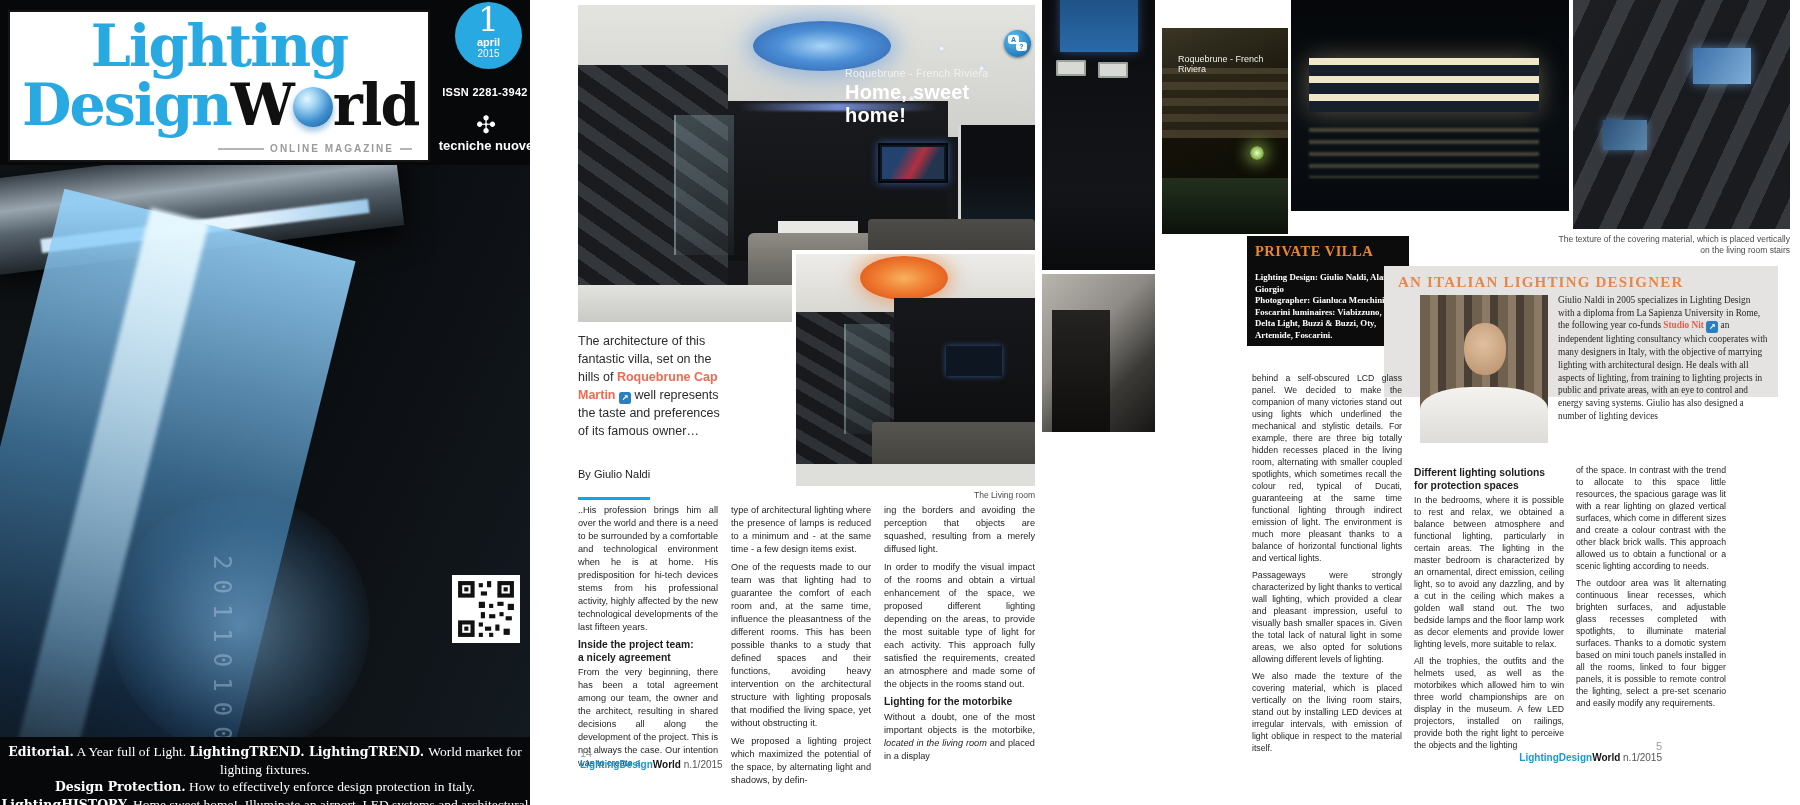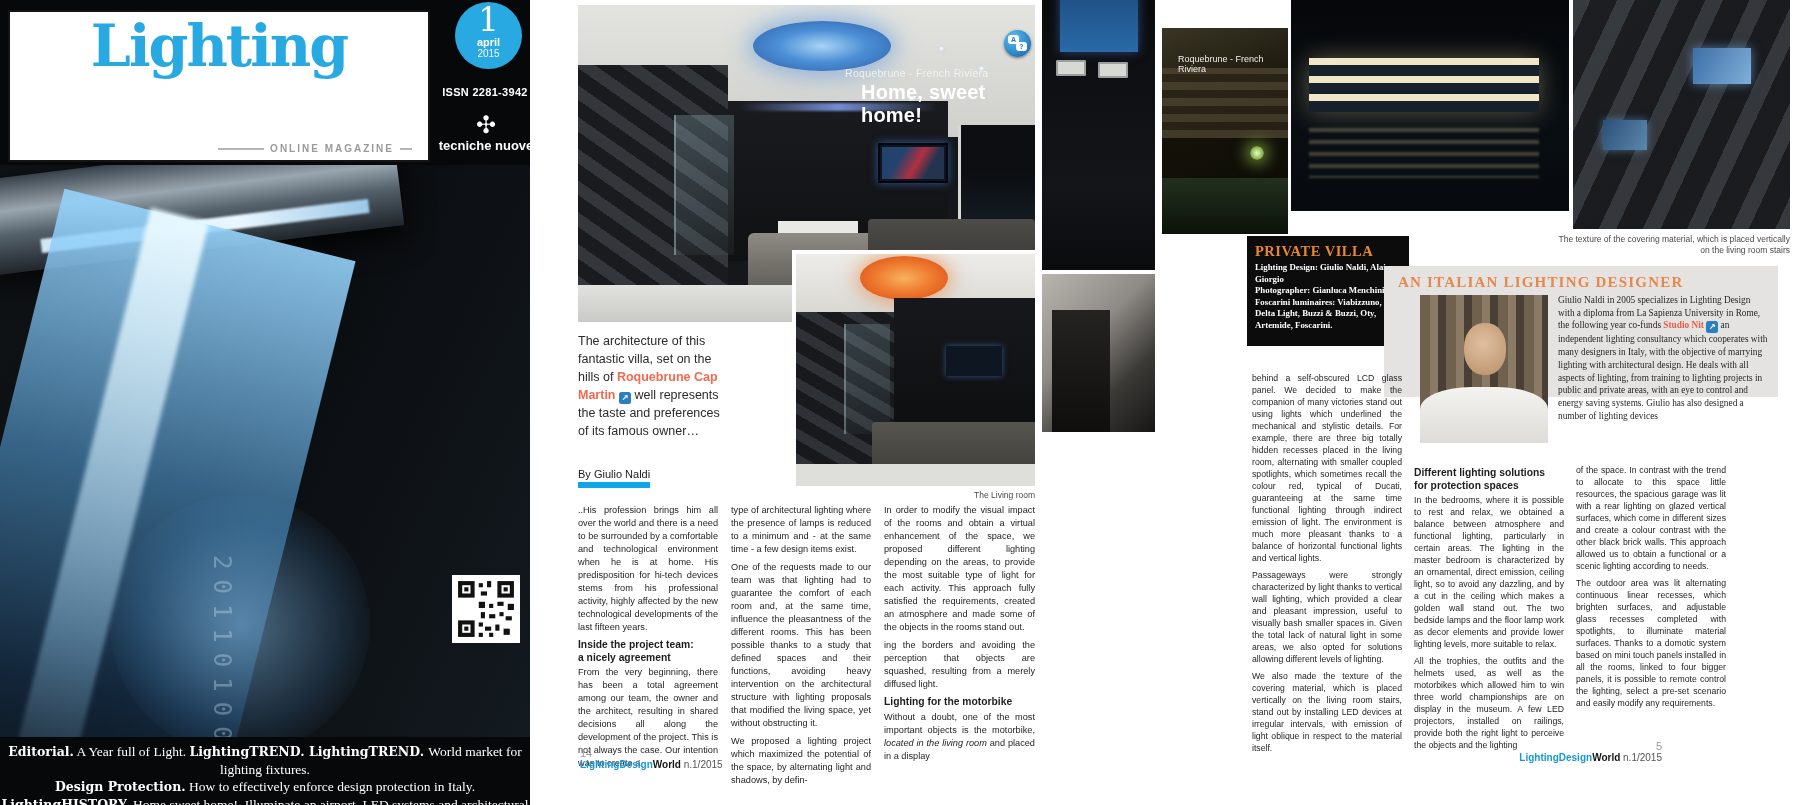--- a/index.html
+++ b/index.html
@@ -50,40 +50,40 @@
   .imgA .stairs { position:absolute; left:0; top:60px; width:150px; height:257px; background:repeating-linear-gradient(35deg, #33373b 0 12px, #191b1e 12px 26px); }
   .imgA .glass { position:absolute; left:96px; top:110px; width:60px; height:140px; background:linear-gradient(160deg, rgba(180,220,230,.25), rgba(120,150,160,.08)); border-left:2px solid rgba(200,230,235,.4); }
   .imgA .tv { position:absolute; left:300px; top:138px; width:70px; height:40px; background:#0d1520; box-shadow:0 0 8px rgba(60,120,220,.7); border:2px solid #05070a; }
   .imgA .tvscreen { position:absolute; inset:2px; background:linear-gradient(120deg,#24426e 30%,#b03040 55%, #23344f 75%); }
   .imgA .windows { position:absolute; left:380px; top:120px; width:77px; height:120px; background:linear-gradient(180deg,#0c0e12 40%, #16222a); border-left:3px solid #d8d8d4; }
   .imgA .floor { position:absolute; left:0; top:280px; width:457px; height:37px; background:linear-gradient(180deg,#e2e2de,#c9c9c5); }
   .imgA .couch1 { position:absolute; left:170px; top:228px; width:200px; height:62px; background:linear-gradient(180deg,#8e8b84,#5c5a55); border-radius:6px 6px 0 0; }
   .imgA .couch2 { position:absolute; left:290px; top:214px; width:167px; height:70px; background:linear-gradient(180deg,#4e4c49,#33312f); border-radius:4px; }
   .imgA .cabinet { position:absolute; left:200px; top:216px; width:80px; height:12px; background:#e8e8e4; }
   .kicker { position:absolute; left:267px; top:62px; color:#f2f2f0; font-size:10.5px; letter-spacing:.3px; }
-  .headline { position:absolute; left:267px; top:76px; color:#ffffff; font-size:20px; font-weight:bold; letter-spacing:.2px;margin-left:16px; }
+  .headline { position:absolute; left:267px; top:76px; color:#ffffff; font-size:20px; font-weight:bold; letter-spacing:.2px; }
   .chat-icon { position:absolute; left:426px; top:25px; width:27px; height:27px; border-radius:50%; background:radial-gradient(circle at 35% 30%, #5cc0ef, #1f78bd 75%); box-shadow:0 1px 3px rgba(0,0,0,.5); }
   .bub { position:absolute; background:#fff; border-radius:3px; font-size:7px; font-weight:bold; color:#1f78bd; text-align:center; line-height:9px; }
   .bub1 { left:4px; top:5px; width:11px; height:9px; }
   .bub2 { left:12px; top:12px; width:11px; height:9px; }
   .imgB { left:792px; top:250px; width:243px; height:236px; border-left:4px solid #fff; border-top:4px solid #fff; }
   .imgB .ceiling { position:absolute; left:0; top:0; width:100%; height:58px; background:linear-gradient(180deg,#edece8,#d9d8d3); }
   .oval-orange { position:absolute; left:64px; top:2px; width:88px; height:44px; border-radius:50%; background:radial-gradient(ellipse at center, #f6b25e 0%, #ef7b30 45%, #d9480f 100%); box-shadow:0 0 18px 4px rgba(235,120,40,.5); }
   .imgB .wall { position:absolute; left:98px; top:44px; width:145px; height:130px; background:linear-gradient(180deg,#17181b,#0e0f11); }
   .imgB .stairs { position:absolute; left:0; top:58px; width:98px; height:178px; background:repeating-linear-gradient(30deg, #2e3236 0 10px, #17191c 10px 22px); }
   .imgB .glass { position:absolute; left:48px; top:70px; width:46px; height:110px; background:linear-gradient(160deg, rgba(170,210,220,.22), rgba(120,150,160,.06)); border-left:2px solid rgba(200,230,235,.35); }
   .imgB .tv { position:absolute; left:150px; top:92px; width:56px; height:30px; background:#0e1622; box-shadow:0 0 6px rgba(70,130,220,.6); }
   .imgB .couch { position:absolute; left:76px; top:168px; width:167px; height:68px; background:linear-gradient(180deg,#57554f,#3a3834); border-radius:4px 4px 0 0; }
   .imgB .floor { position:absolute; left:0; top:210px; width:100%; height:26px; background:#dededa; }
   .caption { font-size:8.5px; color:#4a4a4a; }
   .capB { left:905px; top:490px; width:130px; text-align:right; }
   .intro { left:578px; top:332px; width:150px; font-size:12.5px; line-height:18px; color:#2b2b2b; }
   .intro .link { color:#f2694f; font-weight:bold; }
   .ext-link { display:inline-block; width:12px; height:12px; background:#2a7fc0; border-radius:2.5px; color:#fff; font-size:8px; line-height:12px; text-align:center; vertical-align:-1px; font-weight:bold; }
-  .byline { left:578px; top:468px; font-size:11px; color:#1c1c1c; border-bottom:6px solid #0ea5e9; padding-bottom:2px; }
+  .byline { left:578px; top:468px; font-size:11px; color:#1c1c1c; border-bottom:3px solid #0ea5e9; padding-bottom:17px; }
   .col { font-size:9.2px; line-height:13px; color:#1d1d1f; text-align:justify; }
   .col p { margin-bottom:5px; }
   .col-h { font-weight:bold; font-size:10.3px; line-height:12.5px; margin:3px 0 2px; white-space:pre-line; text-align:left; }
   .c14 { top:504px; width:140px; }
   .c14-1 { left:578px; } .c14-2 { left:731px; } .c14-3 { left:884px; width:151px; }
   .footer { font-size:10px; }
   .f-page { color:#9b9b9b; font-size:11px; }
   .f-brand-b { color:#1899d6; font-weight:bold; }
   .f-brand-k { color:#151515; font-weight:bold; }
   .f-issue { color:#555; }
@@ -103,39 +103,42 @@
   .night-cap { position:absolute; left:16px; top:26px; color:#f0f0ee; font-size:9px; }
   .nightB { left:1291px; top:0; width:278px; height:211px; background:linear-gradient(180deg,#05070a 0%, #0a0f14 55%, #060a0e 100%); }
   .nightB .villa { position:absolute; left:18px; top:58px; width:230px; height:54px; background:repeating-linear-gradient(180deg, #f0e6c8 0 7px, #17202a 7px 18px); box-shadow:0 0 24px rgba(240,225,170,.35); }
   .nightB .refl { position:absolute; left:18px; top:128px; width:230px; height:50px; background:repeating-linear-gradient(180deg, rgba(220,205,150,.28) 0 4px, rgba(10,16,22,.9) 4px 12px); filter:blur(1px); }
   .photoC { left:1573px; top:0; width:217px; height:229px; background:linear-gradient(120deg,#2a2c2f 0%, #101214 50%, #1c1e22 100%); }
   .photoC .steps { position:absolute; left:0; top:0; width:217px; height:229px; background:repeating-linear-gradient(115deg, #3a3d42 0 16px, #1a1c20 16px 40px); opacity:.85; }
   .photoC .scr1 { position:absolute; left:120px; top:48px; width:58px; height:36px; background:linear-gradient(120deg,#3d6ea8,#7fb0d8); box-shadow:0 0 10px rgba(120,180,240,.6); }
   .photoC .scr2 { position:absolute; left:30px; top:120px; width:44px; height:30px; background:linear-gradient(120deg,#2c5078,#5c88ac); box-shadow:0 0 8px rgba(120,180,240,.5); }
   .texture-cap { left:1480px; top:234px; width:310px; text-align:right; white-space:pre-line; line-height:11px; }
   .villa-box { left:1247px; top:236px; width:162px; height:110px; background:#0c0c0c; color:#fff; padding:7px 8px; font-family:"Liberation Serif", serif; }
-  .villa-title { color:#e8872e; font-size:14.5px; font-weight:bold; letter-spacing:.5px; margin-bottom:2px; }
+  .villa-title { color:#e8872e; font-size:14.5px; font-weight:bold; letter-spacing:.5px; margin-bottom:12px; }
   .vline { font-size:8.8px; line-height:11.5px; font-weight:bold; }
   .designer-box { left:1384px; top:266px; width:394px; height:131px; background:#e4e3e1; }
   .designer-title { position:absolute; left:14px; top:8px; font-family:"Liberation Serif", serif; font-size:15px; font-weight:bold; color:#e8874a; letter-spacing:1.2px; }
   .portrait { left:1420px; top:295px; width:128px; height:148px; background:repeating-linear-gradient(90deg,#70604e 0 10px,#8a7a66 10px 18px,#4a3f35 18px 26px); }
   .portrait .shirt { position:absolute; left:0; top:92px; width:128px; height:56px; background:linear-gradient(180deg,#f4f3f0,#dddcd8); border-radius:40% 40% 0 0; }
   .portrait .head { position:absolute; left:44px; top:28px; width:42px; height:52px; border-radius:46%; background:radial-gradient(circle at 45% 40%, #e0c0a0, #b88e68); }
   .bio { left:1558px; top:294px; width:210px; font-family:"Liberation Serif", serif; font-size:9.3px; line-height:12.7px; color:#262626; }
   .bio .link { color:#e85c4a; font-weight:bold; }
   .c15 { width:150px; }
   .c15-1 { left:1252px; top:372px; } .c15-2 { left:1414px; top:464px; } .c15-3 { left:1576px; top:464px; }
   .col15 { font-size:8.7px; line-height:12px; }
 </style>
 </head>
 <body>
 
 <div class="abs cover">
   <div class="logo-box">
     <div class="logo-l1">Lighting</div>
+    <div class="logo-l2">
+      <span class="blue">Design</span><span class="black">W</span><span class="globe"></span><span class="black">rld</span>
+    </div>
     <div class="logo-tagline"><span class="dash"></span><span>ONLINE MAGAZINE</span><span class="dash" style="width:12px;"></span></div>
   </div>
   <div class="issue-badge">
     <div class="issue-num">1</div>
     <div class="issue-month">april</div>
     <div class="issue-year">2015</div>
   </div>
   <div class="issn">ISSN 2281-3942</div>
   <div class="publisher">
     <div class="pub-icon">✣</div>
@@ -240,22 +243,22 @@
   <div class="col-h">Inside the project team:
 a nicely agreement</div>
   <p>From the very beginning, there has been a total agreement among our team, the owner and the architect, resulting in shared decisions all along the development of the project. This is not always the case. Our intention was to create a</p>
 </div>
 <div class="abs col c14 c14-2">
     <p>type of architectural lighting where the presence of lamps is reduced to a minimum and - at the same time - a few design items exist.</p>
     <p>One of the requests made to our team was that lighting had to guarantee the comfort of each room and, at the same time, influence the pleasantness of the different rooms. This has been possible thanks to a study that defined spaces and their functions, avoiding heavy intervention on the architectural structure with lighting proposals that modified the living space, yet without obstructing it.</p>
     <p>We proposed a lighting project which maximized the potential of the space, by alternating light and shadows, by defin-</p>
   </div>
 <div class="abs col c14 c14-3">
+  <p>ing the borders and avoiding the perception that objects are squashed, resulting from a merely diffused light.</p>
   <p>In order to modify the visual impact of the rooms and obtain a virtual enhancement of the space, we proposed different lighting depending on the areas, to provide the most suitable type of light for each activity. This approach fully satisfied the requirements, created an atmosphere and made some of the objects in the rooms stand out.</p>
-  <p>ing the borders and avoiding the perception that objects are squashed, resulting from a merely diffused light.</p>
   <div class="col-h">Lighting for the motorbike</div>
   <p><span>Without a doubt, one of the most important objects is the motorbike, </span><i>located in the living room</i><span> and placed in a display</span></p>
 </div>
 
 <div class="abs footer footer14">
   <div class="f-page">14</div>
   <div><span class="f-brand-b">LightingDesign</span><span class="f-brand-k">World</span><span class="f-issue"> n.1/2015</span></div>
 </div>
 
 <div class="abs photo strip1">

